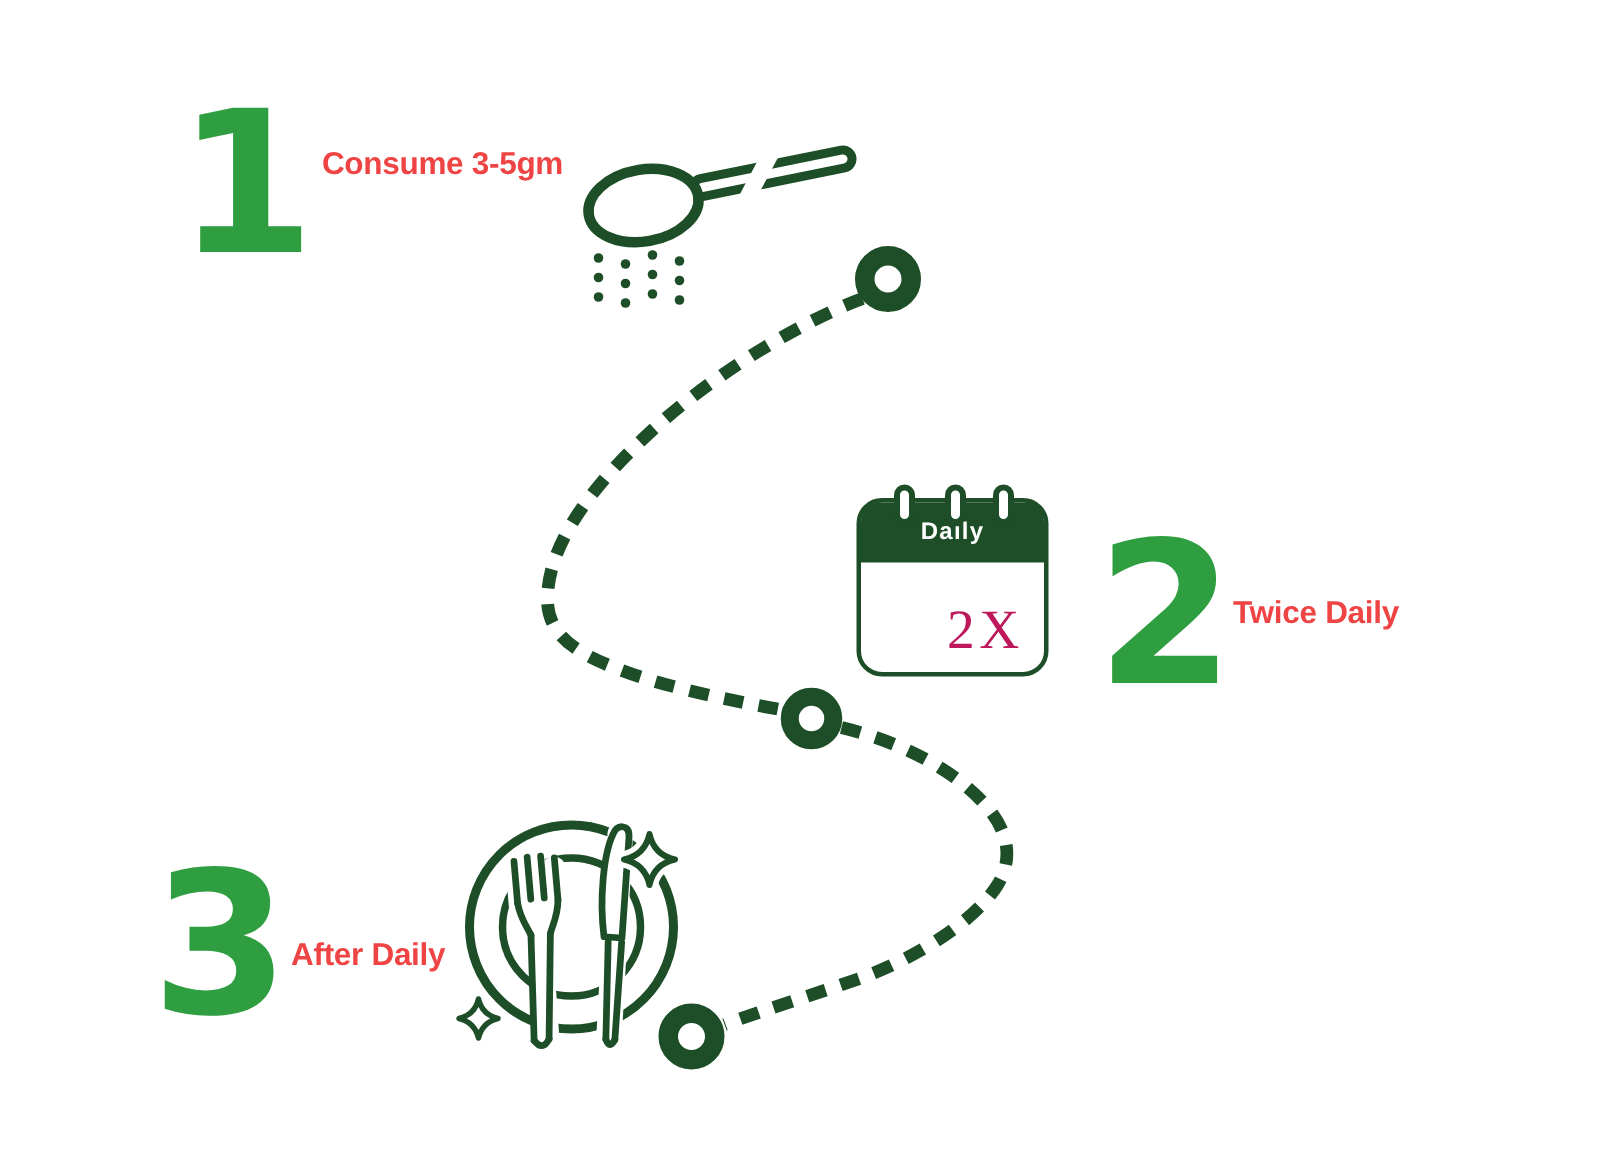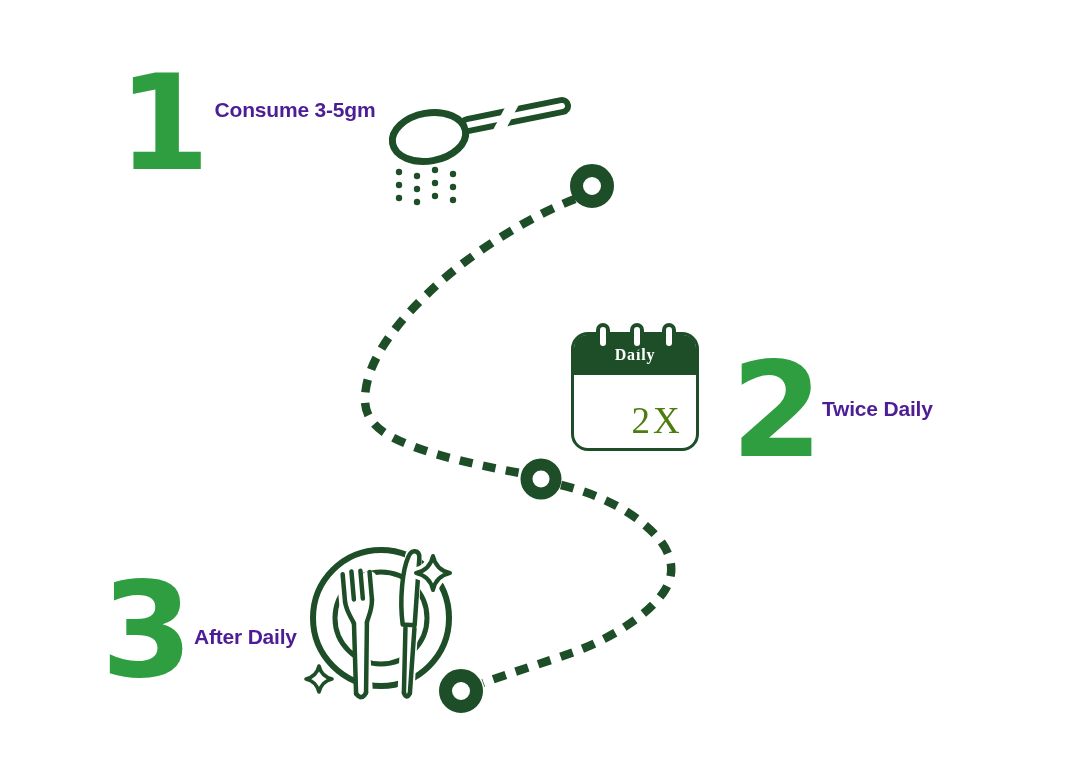--- a/index.html
+++ b/index.html
@@ -19,43 +19,43 @@
     width:92px;text-align:center;
     letter-spacing:0;
   }
   .num1{left:118px;top:57px;}
   .num2{left:731px;top:344px;}
   .num3{left:101px;top:564px;}
 
   
   .step-label{
     position:absolute;
-    color:#4c1d95;
+    color:#ef4444;
     font-weight:700;
     font-size:21px;
     letter-spacing:-0.2px;
   }
   .label1{left:198px;top:97px;width:194px;text-align:center;line-height:26px;}
   .label2{left:822px;top:397px;}
   .label3{left:194px;top:625px;}
 
   
   .calendar{
     position:absolute;left:571px;top:332px;width:128px;height:119px;
     background:#ffffff;border:3px solid #1d4e27;border-radius:17px;
     box-sizing:border-box;
   }
   .cal-header{
     height:40px;background:#1d4e27;border-radius:13px 13px 0 0;
     display:flex;align-items:center;justify-content:center;
-    color:#ffffff;font-weight:700;font-size:16px;letter-spacing:0.8px;font-family:Liberation Serif, serif;
+    color:#ffffff;font-weight:700;font-size:16px;letter-spacing:0.8px;
   }
   .cal-body{
     height:91px;display:flex;align-items:center;justify-content:center;
-    color:#4d7c0f;font-family:"Liberation Serif",serif;
+    color:#be185d;font-family:"Liberation Serif",serif;
     font-size:37px;letter-spacing:3px;font-weight:400;padding-left:44px;
   }
   .ring{
     position:absolute;top:-12px;width:14px;height:27px;
     background:#ffffff;border:4px solid #1d4e27;border-radius:9px;
     box-sizing:border-box;
   }
   .ring1{left:22px;} .ring2{left:56px;} .ring3{left:88px;}
 </style>
 </head>

